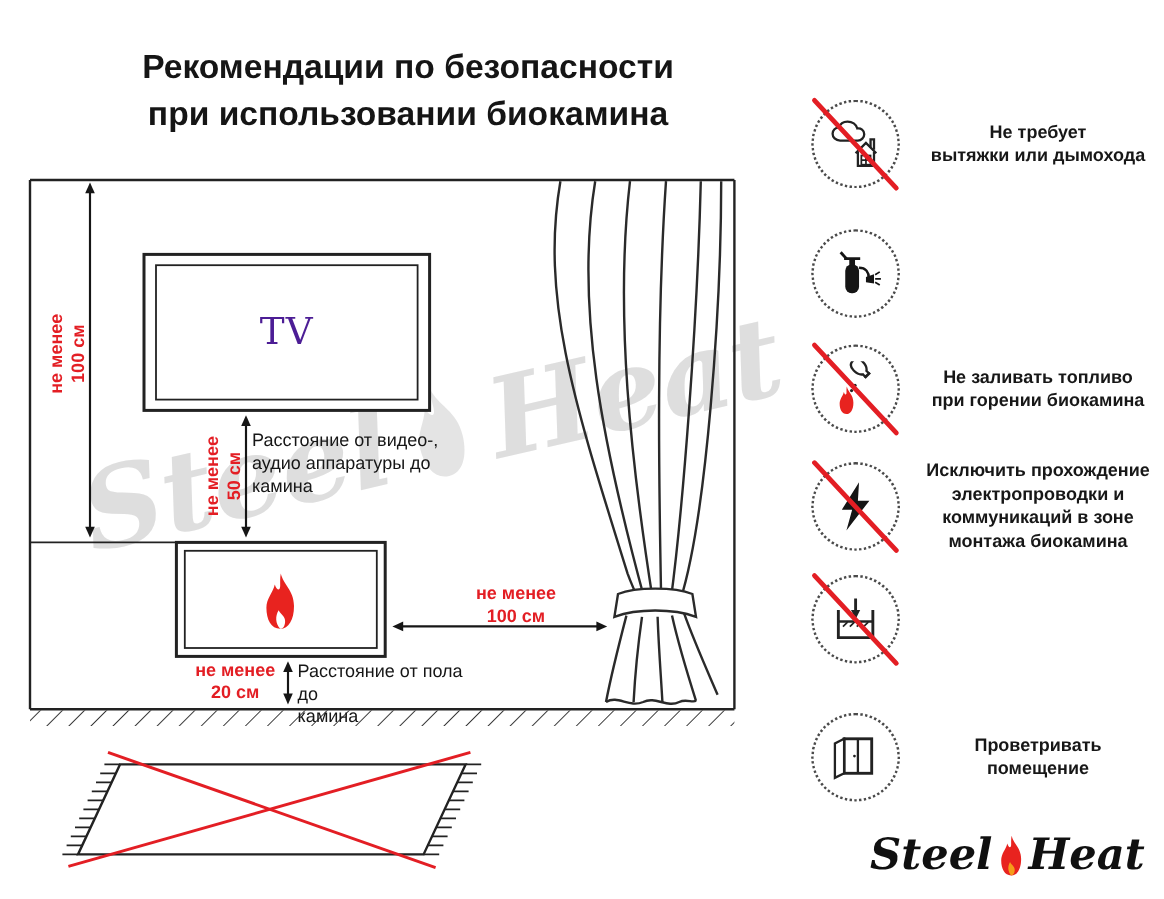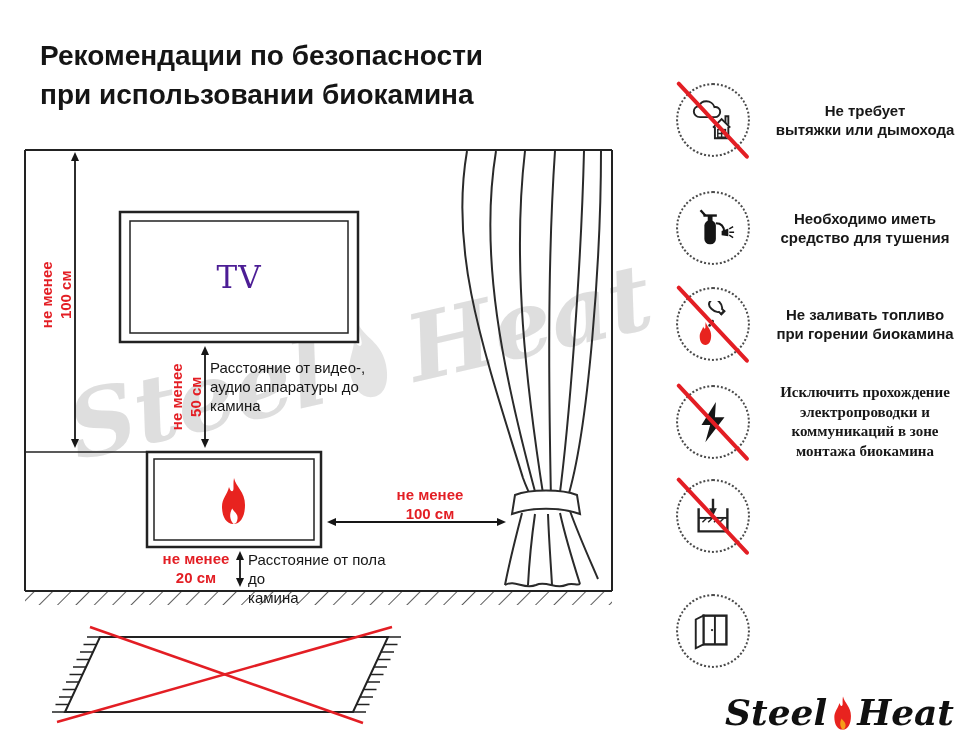--- a/index.html
+++ b/index.html
@@ -1,20 +1,20 @@
 <!DOCTYPE html>
 <html><head>
 <meta charset="utf-8">
 <style>
   *{margin:0;padding:0;box-sizing:border-box;}
   html,body{width:970px;height:749px;}
   body{position:relative;background:#fff;font-family:"Liberation Sans",sans-serif;color:#161616;overflow:hidden;}
   .abs{position:absolute;}
   .pre{white-space:pre-line;}
-  #title{left:40px;top:36px;width:600px;text-align:left;font-size:28px;font-weight:700;line-height:1.4;color:#151515;z-index:2;}
+  #title{left:40px;top:36px;width:600px;text-align:center;font-size:28px;font-weight:700;line-height:1.4;color:#151515;z-index:2;}
   #watermark{left:15px;top:308px;width:690px;transform:rotate(-13deg);display:flex;align-items:center;justify-content:center;gap:14px;z-index:0;pointer-events:none;}
   #watermark span{font-family:"DejaVu Serif",serif;font-style:italic;font-weight:700;font-size:92px;color:#c4c4c4;opacity:.55;}
   #watermark svg{opacity:.45;}
   #diagram-svg{left:0;top:0;z-index:1;}
   .dim{position:absolute;color:#e31e24;font-weight:700;font-size:15px;text-align:center;line-height:1.25;z-index:2;}
   .note{position:absolute;color:#161616;font-size:15px;text-align:left;line-height:1.25;z-index:2;}
   .rot{transform:rotate(-90deg);}
   #tv-text{position:absolute;left:168px;top:259px;width:142px;text-align:center;font-family:"DejaVu Serif",serif;font-size:31px;letter-spacing:1px;color:#4c1d95;z-index:2;}
   .rec-row{position:absolute;left:676px;width:292px;display:flex;align-items:center;gap:12px;z-index:2;}
   .rec-circle{width:74px;height:74px;border:2px dotted #4a4a4a;border-radius:50%;flex:0 0 auto;display:flex;align-items:center;justify-content:center;position:relative;}
@@ -152,22 +152,20 @@
     <svg width="46" height="46" viewBox="0 0 48 48">
       <rect x="15" y="16" width="12" height="25" rx="5.5" fill="#151515"></rect>
       <rect x="18.5" y="11" width="5" height="6" fill="#151515"></rect>
       <line x1="14" y1="11" x2="28" y2="11" stroke="#151515" stroke-width="2.5"></line>
       <line x1="16" y1="11" x2="11" y2="5.5" stroke="#151515" stroke-width="2.5"></line>
       <path d="M27,19 C33,19 35.5,23 35.5,28" stroke="#151515" stroke-width="2.2" fill="none"></path>
       <polygon points="33,27 40,24.5 40,32.5 33,31.5" fill="#151515"></polygon>
       <path d="M41,25 L45,22.5 M41,28.5 H46 M41,31.5 L45,34" stroke="#151515" stroke-width="1.5"></path>
     </svg>
   </div>
-  <div class="rec-label pre">Необходимо иметь
-средство для тушения</div>
 </div>
 
 <div class="rec-row" style="top:287px;">
   <div class="rec-circle">
     <svg width="46" height="46" viewBox="0 0 48 48">
       <g transform="translate(7,22) scale(0.52)">
         <path d="M18,0 C20,9 29,14 29,27 C29,38.5 24.5,46 17.5,46 C10,46 6,38.5 6,28.5 C6,20.5 11.5,16 13,9 C14.5,14 17.5,15 17.5,10 C17.5,6.5 17.3,3.5 18,0 Z" fill="#e8231f"></path>
       </g>
       <g transform="translate(34,12) rotate(135)">
         <path d="M-2.2,0 L-2.2,3 C-4.5,4.5 -5.5,7 -5.5,11 C-5.5,15.5 -4,17.5 0,17.5 C4,17.5 5.5,15.5 5.5,11 C5.5,7 4.5,4.5 2.2,3 L2.2,0 Z" fill="#fff" stroke="#222" stroke-width="2"></path>
@@ -175,21 +173,21 @@
       </g>
       <circle cx="23.5" cy="21" r="1.4" fill="#222"></circle>
       <circle cx="20.5" cy="25.5" r="1.4" fill="#222"></circle>
     </svg>
     <div class="slash"></div>
   </div>
   <div class="rec-label pre">Не заливать топливо
 при горении биокамина</div>
 </div>
 
-<div class="rec-row" style="top:383px;font-family:Liberation Serif, serif;">
+<div class="rec-row" style="top:383px;">
   <div class="rec-circle">
     <svg width="46" height="46" viewBox="0 0 48 48">
       <polygon points="27,3 12,27 21,27 16,45 36,19 26,19" fill="#151515"></polygon>
     </svg>
     <div class="slash"></div>
   </div>
   <div class="rec-label pre">Исключить прохождение
 электропроводки и
 коммуникаций в зоне
 монтажа биокамина</div>
@@ -210,20 +208,22 @@
 
 <div class="rec-row" style="top:594px;">
   <div class="rec-circle">
     <svg width="46" height="46" viewBox="0 0 48 48" fill="none" stroke="#222">
       <rect x="14" y="8" width="24" height="30" stroke-width="2.5" fill="#fff"></rect>
       <line x1="26" y1="8" x2="26" y2="38" stroke-width="2"></line>
       <polygon points="14,8 6,12 6,42 14,38" stroke-width="2" fill="#fff"></polygon>
       <circle cx="23" cy="23" r="1.2" fill="#222" stroke="none"></circle>
     </svg>
   </div>
+  <div class="rec-label pre">Проветривать
+помещение</div>
 </div>
 
 <div id="logo">
   <span>Steel</span>
   <svg width="26" height="34" viewBox="0 0 36 46">
     <path d="M18,0 C20,9 29,14 29,27 C29,38.5 24.5,46 17.5,46 C10,46 6,38.5 6,28.5 C6,20.5 11.5,16 13,9 C14.5,14 17.5,15 17.5,10 C17.5,6.5 17.3,3.5 18,0 Z" fill="#e8231f"></path>
     <path d="M17.5,46 C13.5,41.5 13.2,35.5 16.2,30.5 C18.2,34.5 22,35.5 21.6,40.3 C21.3,43.8 20,46 17.5,46 Z" fill="#f59c1a"></path>
   </svg>
   <span>Heat</span>
 </div>

